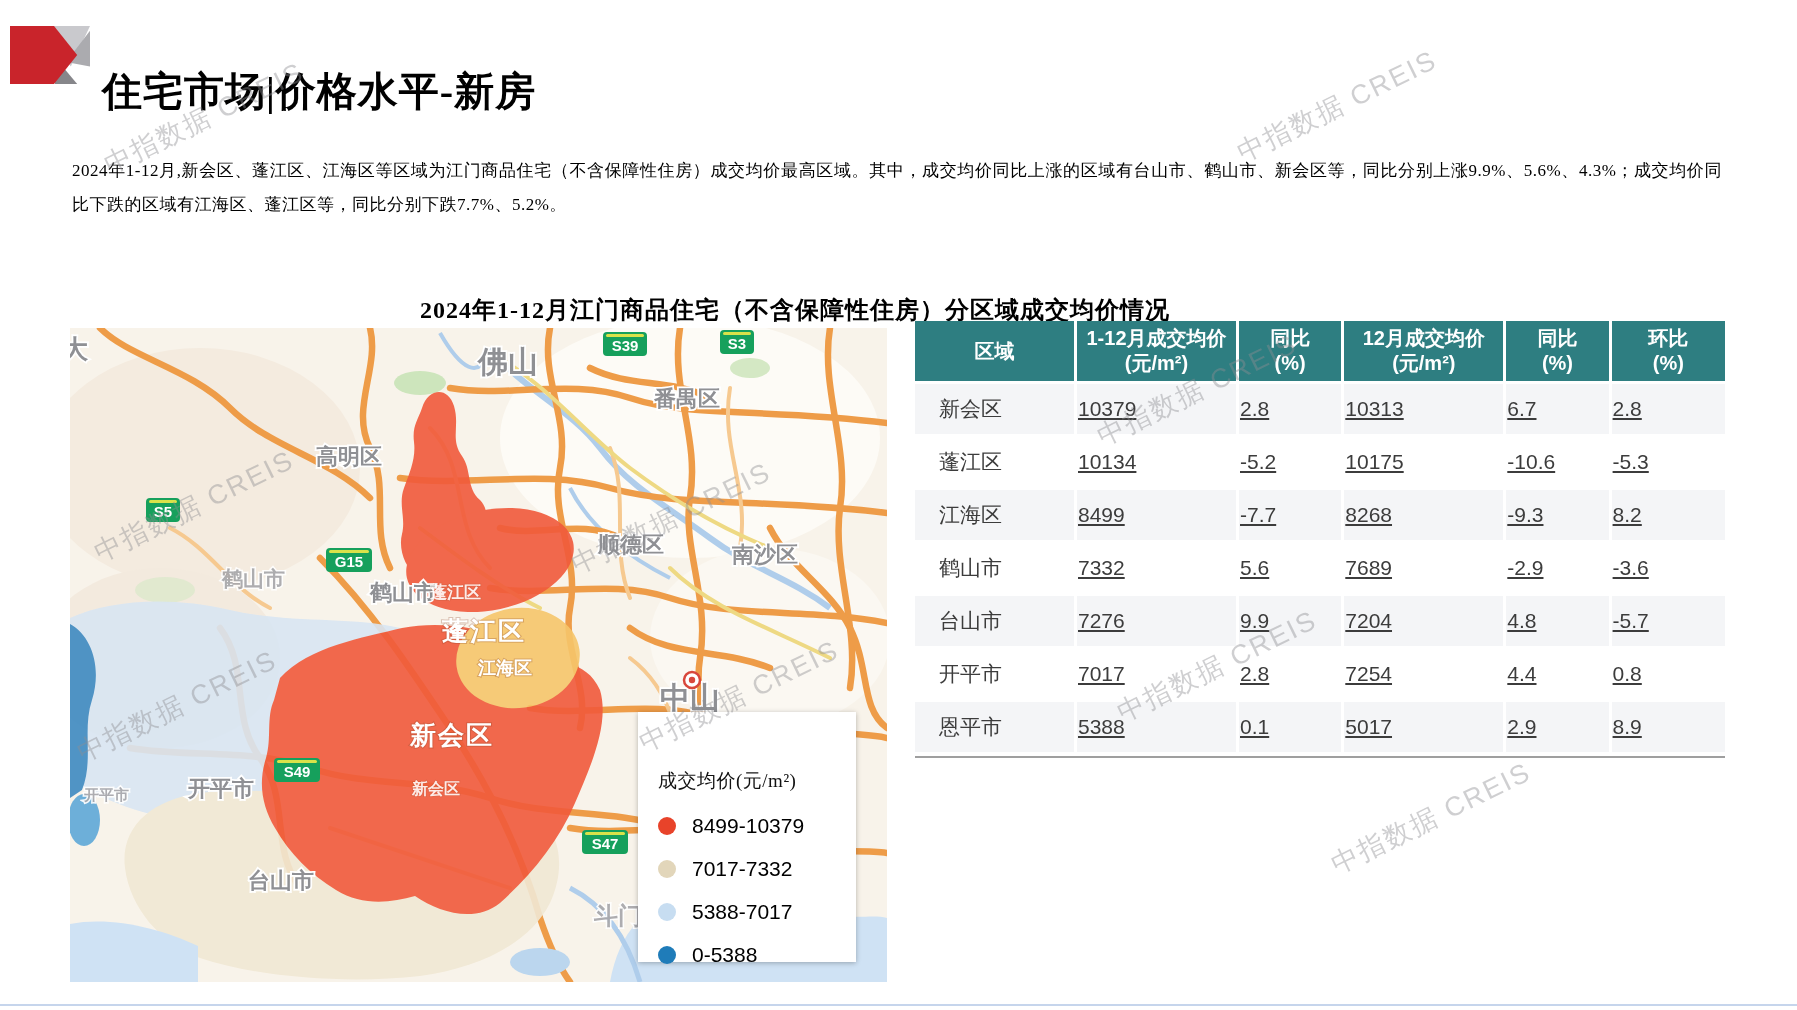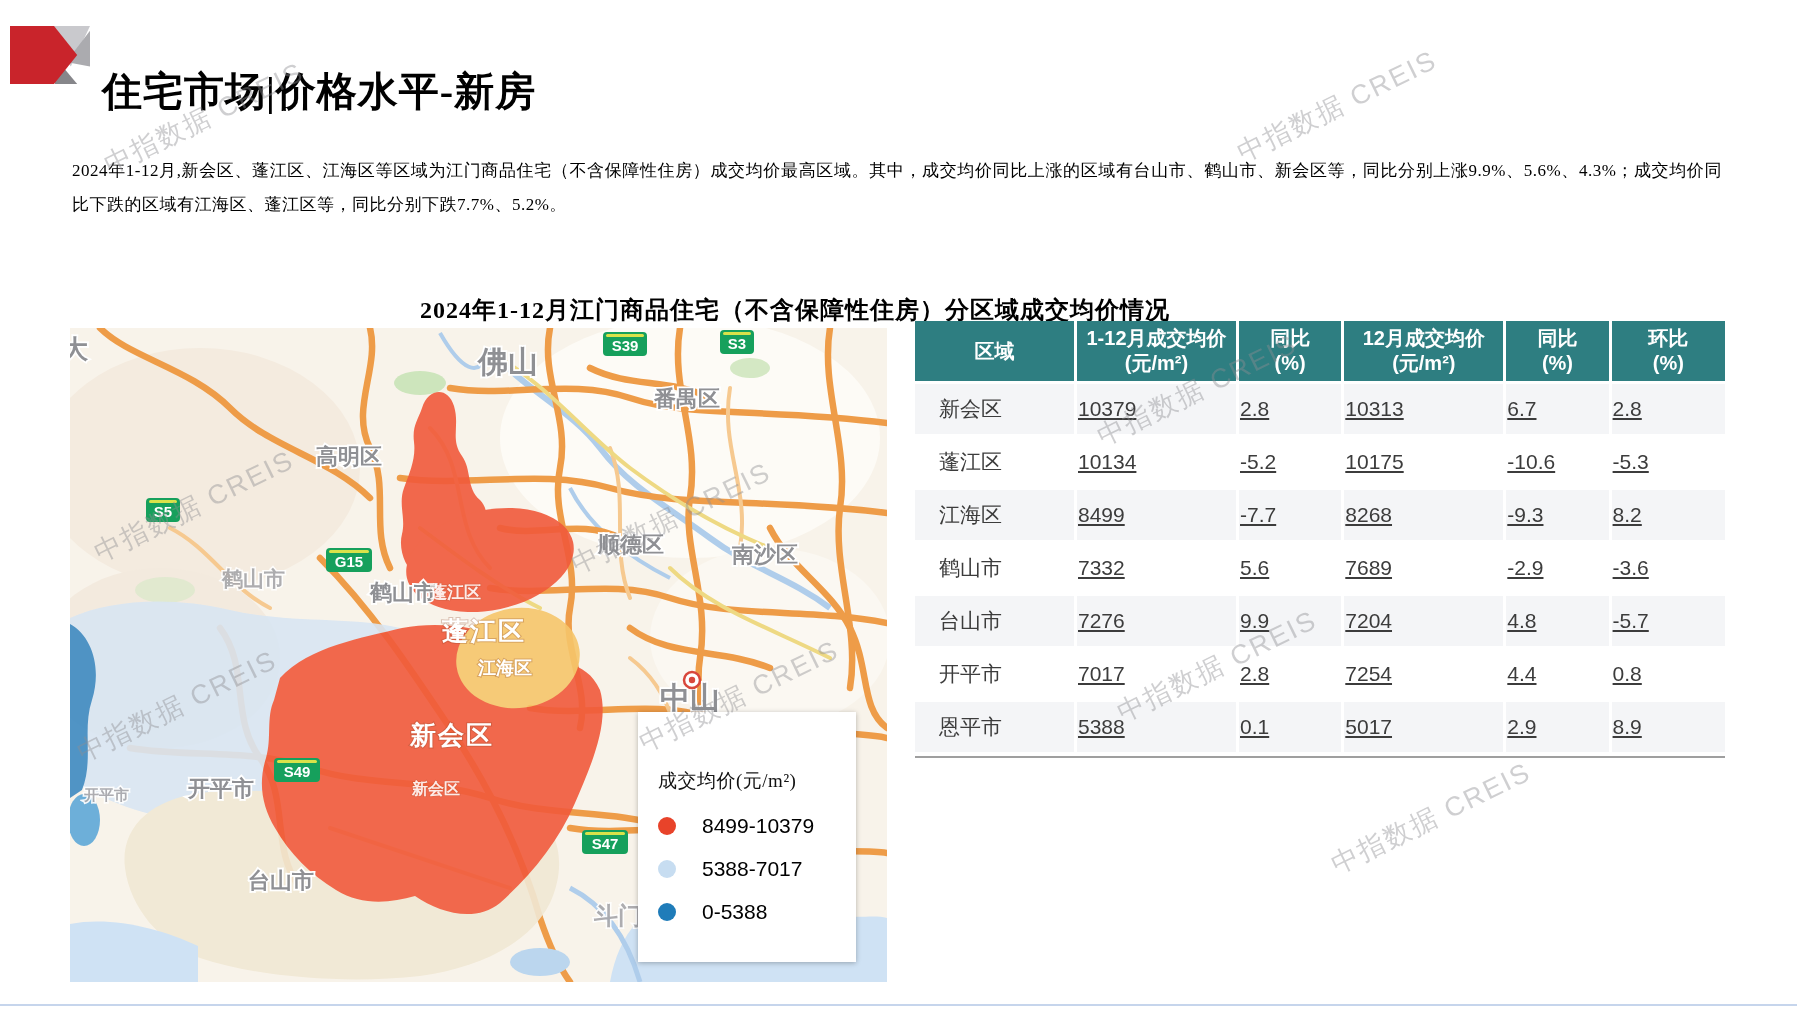--- a/index.html
+++ b/index.html
@@ -42,21 +42,21 @@
   .lb-white-soft{fill:#ffffff;stroke:rgba(140,70,40,.2);stroke-width:1.5px;paint-order:stroke;font-weight:600;opacity:.88;}
   .lb-bold{font-weight:700;letter-spacing:2px;}
   .badge-txt{fill:#ffffff;font-weight:700;font-size:15px;text-anchor:middle;}
 
   
   .map-legend{
     position:absolute;left:568px;top:384px;width:218px;height:250px;background:#ffffff;
     box-shadow:0 1px 5px rgba(0,0,0,.28);padding:12px 0 0 20px;box-sizing:border-box;z-index:30;
   }
   .map-legend .lg-title{font-size:19px;color:#111;margin-bottom:10px;letter-spacing:.5px;}
-  .map-legend .lg-item{display:flex;align-items:center;height:43px;gap:10px;}
+  .map-legend .lg-item{display:flex;align-items:center;height:43px;}
   .map-legend .lg-dot{width:18px;height:18px;border-radius:50%;margin-right:16px;flex:0 0 auto;}
   .map-legend .lg-label{font-size:21px;color:#000;}
 
   
   .table-wrap{position:absolute;left:915px;top:318px;width:810px;}
   table.data{border-collapse:separate;border-spacing:0 3px;width:810px;table-layout:fixed;}
   table.data th{
     background:#2E7E81;color:#ffffff;font-weight:700;font-size:20px;line-height:25px;
     padding:5px 2px;border-right:3px solid #ffffff;vertical-align:middle;
   }
@@ -226,20 +226,24 @@
   </svg>
 
   <div class="map-legend">
     <div class="lg-title serif">成交均价(元/m²)</div>
     <div id="legend-items">
         <div class="lg-item">
           <span class="lg-dot" style="background: rgb(232, 67, 42);"></span>
           <span class="lg-label">8499-10379</span>
         </div>
         <div class="lg-item">
+          <span class="lg-dot" style="background: rgb(226, 214, 186);"></span>
+          <span class="lg-label">7017-7332</span>
+        </div>
+        <div class="lg-item">
           <span class="lg-dot" style="background: rgb(199, 221, 241);"></span>
           <span class="lg-label">5388-7017</span>
         </div>
         <div class="lg-item">
           <span class="lg-dot" style="background: rgb(31, 124, 185);"></span>
           <span class="lg-label">0-5388</span>
         </div>
       </div>
   </div>
 </div>

